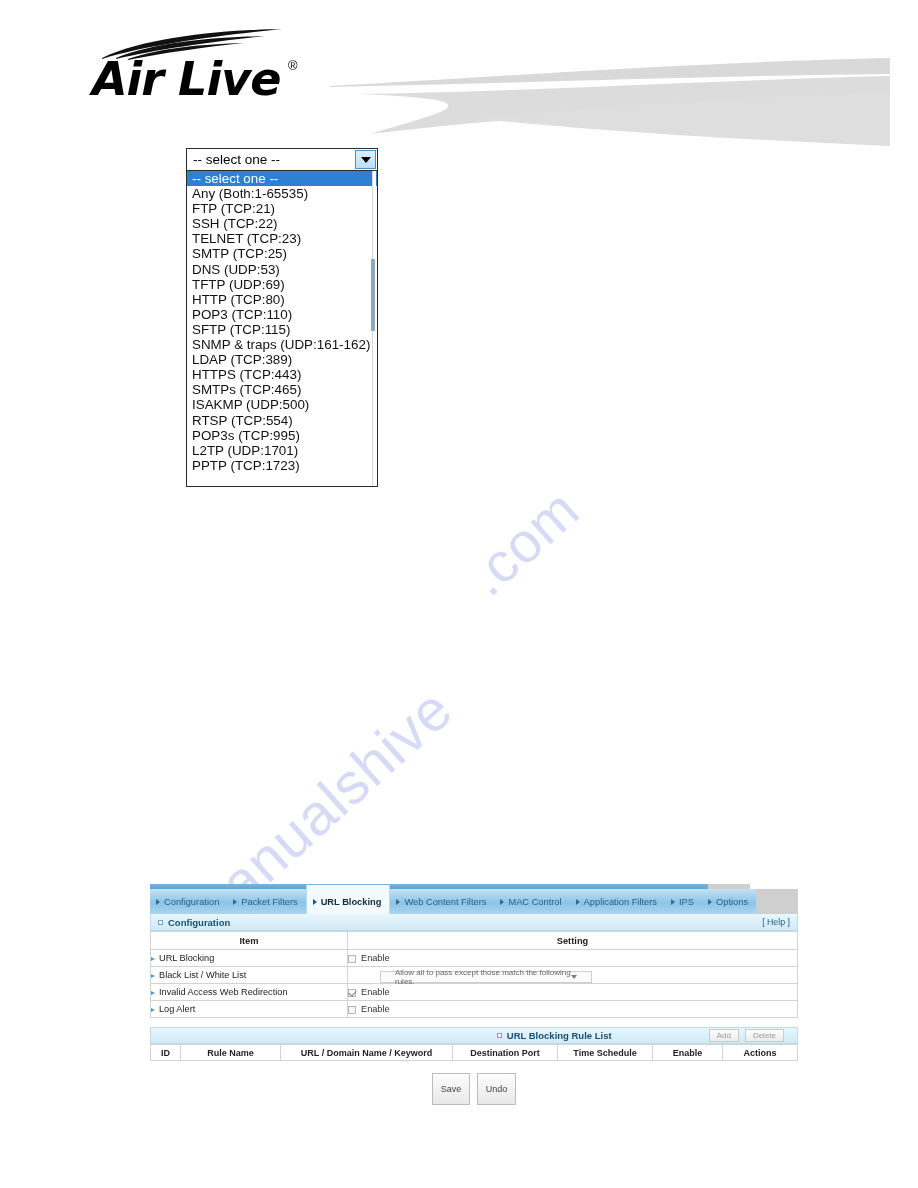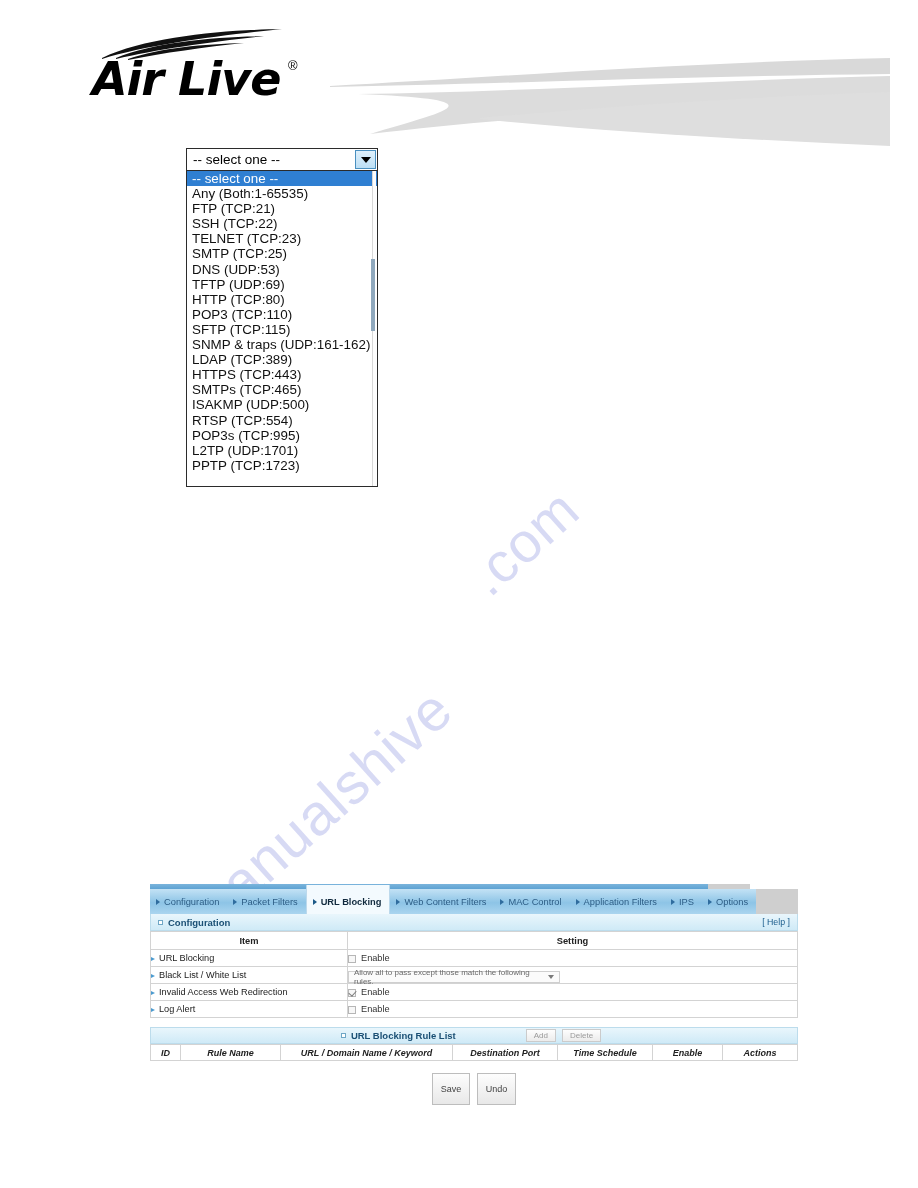--- a/index.html
+++ b/index.html
@@ -216,46 +216,46 @@
     border: solid #7d7d7d;
     border-width: 0 1.4px 1.4px 0;
     transform: rotate(42deg);
   }
   .inline-select {
     display: inline-flex; align-items: center; justify-content: space-between;
     width: 212px; height: 12px;
     border: 1px solid #cfcfcf;
     background: #fbfbfb;
     font-size: 8px; color: #6a6a6a;
-    padding: 0 5px;
+    padding: 0 14px;
+    margin-left: 32px;
   }
   .inline-select .mini-caret {
     width: 0; height: 0;
     border-left: 3px solid transparent; border-right: 3px solid transparent;
     border-top: 4px solid #7a7a7a;
   }
 
   #rulelist-wrap { margin-top: 9px; }
-  .panel-head.rule { justify-content: center; gap: 70px; border-top: 1px solid #bcdcec; }
+  .panel-head.rule { justify-content: flex-end; gap: 97px; border-top: 1px solid #bcdcec; }
   .btn-sm {
     font-size: 8px; color: #9a9a9a;
     border: 1px solid #cbcbcb;
     background: linear-gradient(#fdfdfd, #ececec);
     padding: 1px 7px;
     margin-right: 6px;
     font-weight: normal;
   }
   table.rules { width: 100%; border-collapse: collapse; background: #fff; }
   table.rules th {
     border: 1px solid #d3d3d3;
     height: 16px;
     font-size: 9px;
     font-weight: bold;
     color: #222;
-    font-style: italic;
   }
   #save-row { text-align: center; margin-top: 12px; }
   .btn-md {
     font-size: 9px; color: #444;
     border: 1px solid #bdbdbd;
     background: linear-gradient(#fdfdfd, #e8e8e8);
     padding: 10px 8px;
     margin: 0 1px;
   }
 </style>

